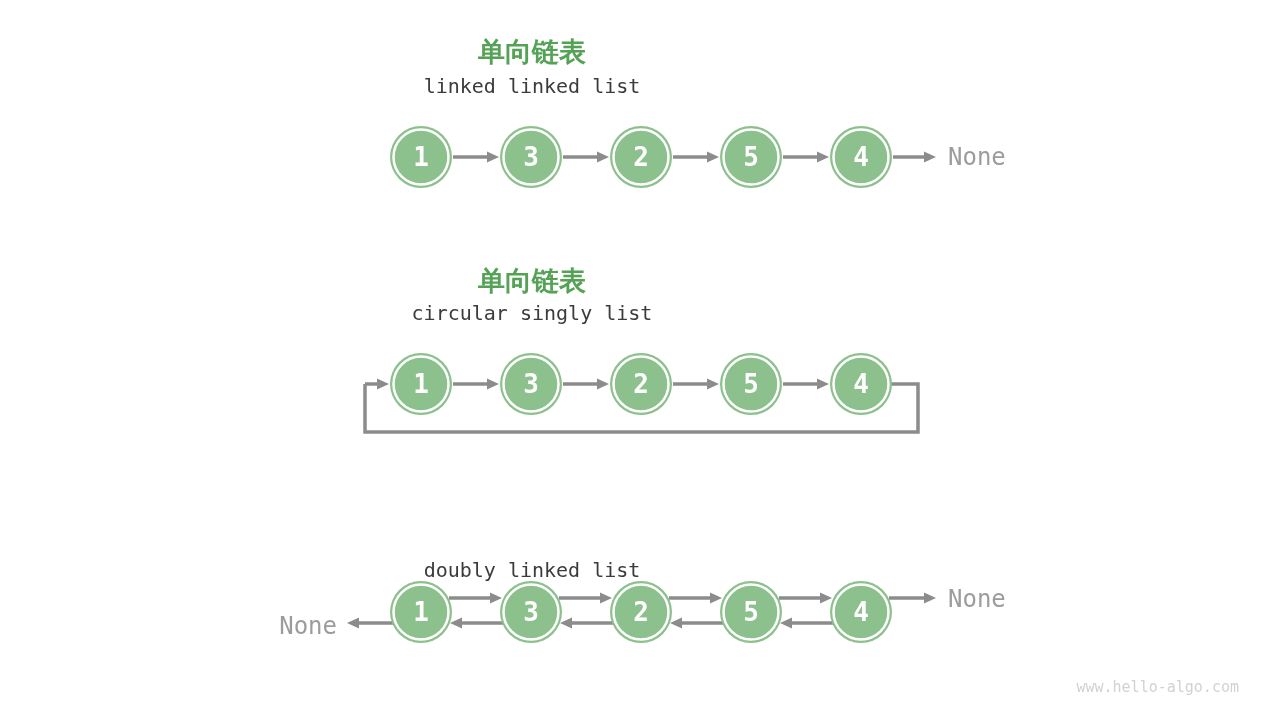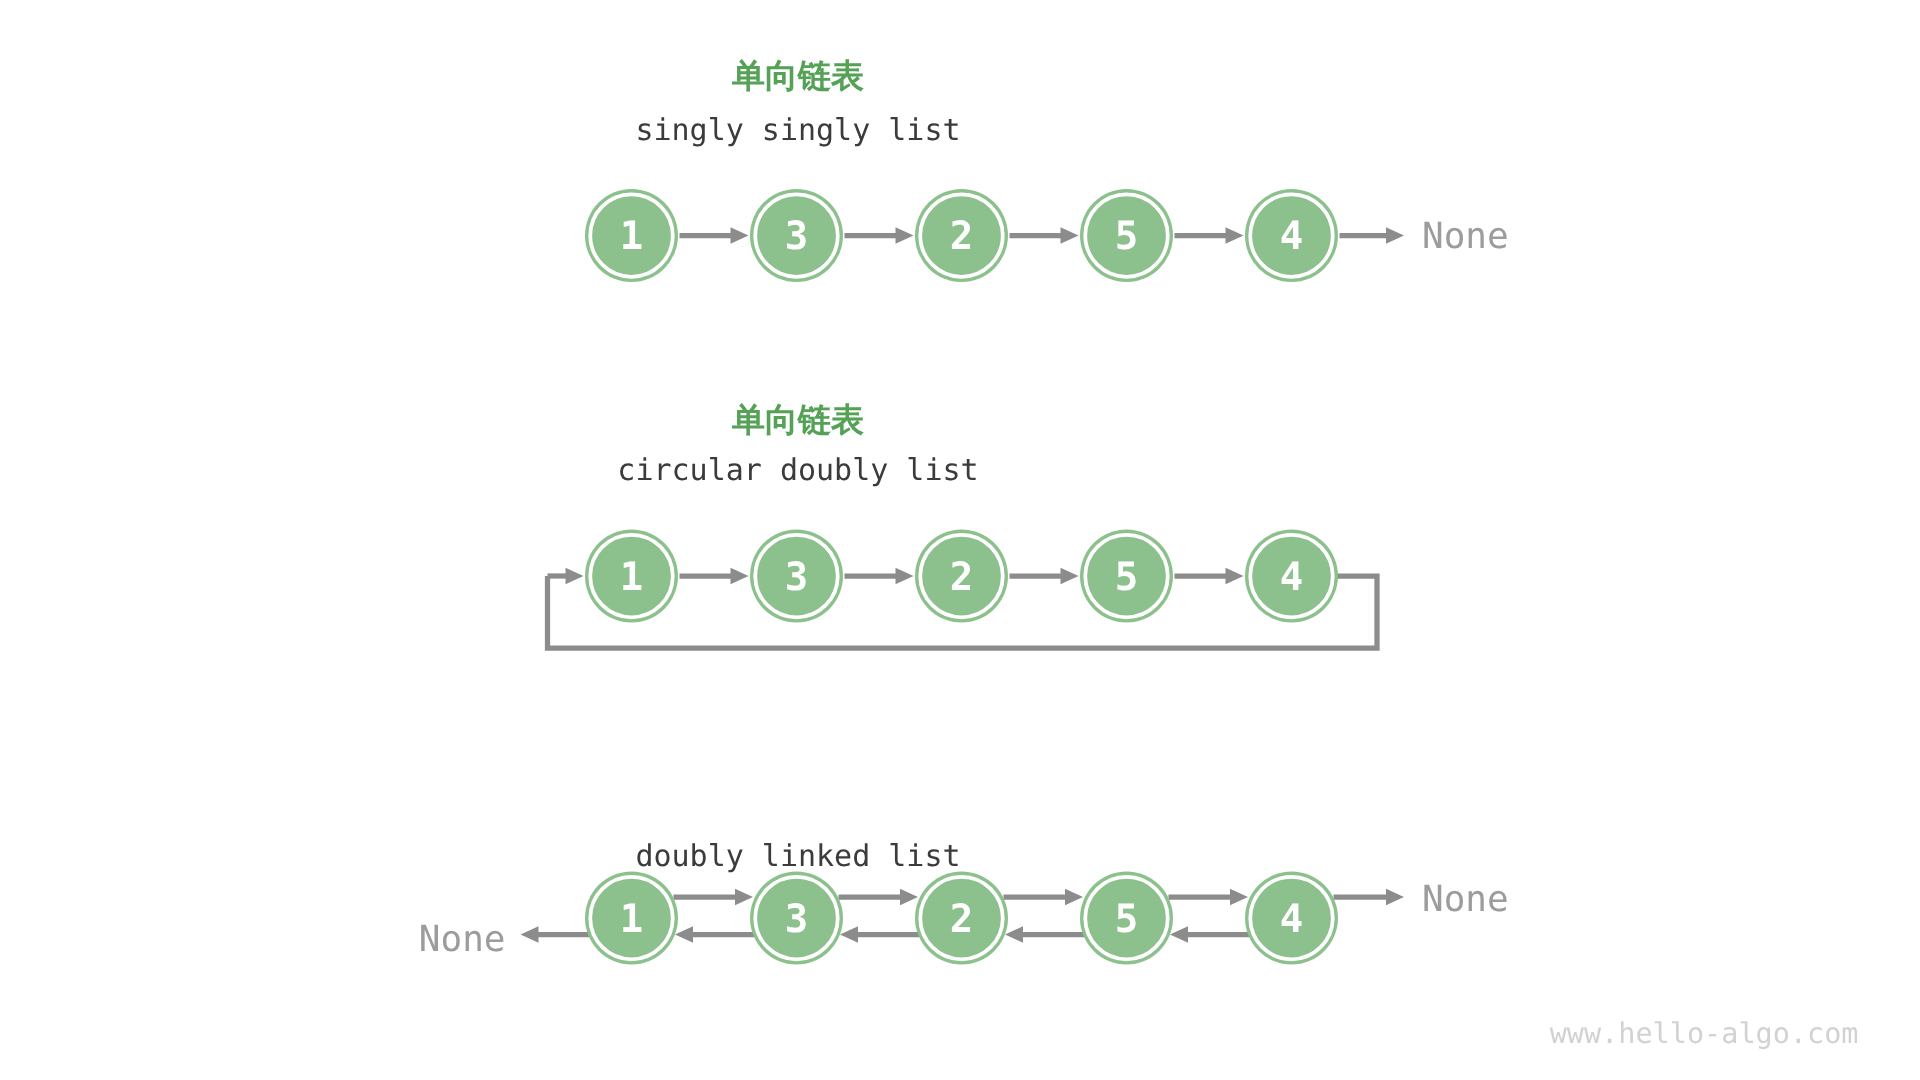--- a/index.html
+++ b/index.html
@@ -9,65 +9,65 @@
     background:var(--bg,#ffffff);
     overflow:hidden;
     font-family:"DejaVu Sans",sans-serif;
   }
   .section-header{
     position:absolute;left:0;width:1064px;
     text-align:center;pointer-events:none;
   }
   .section-title{
     font-family:"DejaVu Sans",sans-serif;
-    font-weight:700;font-size:22px;line-height:27px;
+    font-weight:700;font-size:27px;line-height:27px;
     color:var(--title-color,#55a257);
   }
   .section-subtitle{
     font-family:"DejaVu Sans Mono","Liberation Mono",monospace;
     font-size:20px;line-height:21px;
     color:var(--subtitle-color,#3b3b3b);
   }
   .hdr-1{top:38px;}  .sub-1{top:76px;}
   .hdr-2{top:267px;} .sub-2{top:303px;}
   .hdr-3{top:491px;} .sub-3{top:560px;}
   .hdr-1,.hdr-2,.hdr-3{height:28px;}
   .sub-1,.sub-2,.sub-3{height:22px;}
   svg.diagram{position:absolute;left:0;top:0;}
   .watermark{
     position:absolute;right:41px;top:678px;
     font-family:"DejaVu Sans Mono","Liberation Mono",monospace;
-    font-size:19px;color:var(--watermark-color,#d2d2d2);
+    font-size:15px;color:var(--watermark-color,#d2d2d2);
   }
   .node-label{
     font-family:"DejaVu Sans Mono","Liberation Mono",monospace;
     font-size:26px;font-weight:700;
   }
   .none-label{
     font-family:"DejaVu Sans Mono","Liberation Mono",monospace;
     font-size:24px;
   }
 </style>
 </head>
 <body>
 
 <div class="canvas">
 
   <div class="section-header hdr-1">
     <span class="section-title">单向链表</span>
   </div>
   <div class="section-header sub-1">
-    <span class="section-subtitle">singly singly list</span>
+    <span class="section-subtitle">linked linked list</span>
   </div>
 
   <div class="section-header hdr-2">
     <span class="section-title">单向链表</span>
   </div>
   <div class="section-header sub-2">
-    <span class="section-subtitle">circular doubly list</span>
+    <span class="section-subtitle">circular singly list</span>
   </div>
 
   <div class="section-header sub-3">
     <span class="section-subtitle">doubly linked list</span>
   </div>
 
   <svg class="diagram" id="diagram-svg" width="1280" height="720" viewBox="0 0 1280 720">
       <g>
         <g>
           <line x1="453" y1="157" x2="489" y2="157" stroke="#8c8c8c" stroke-width="3.5"></line>

